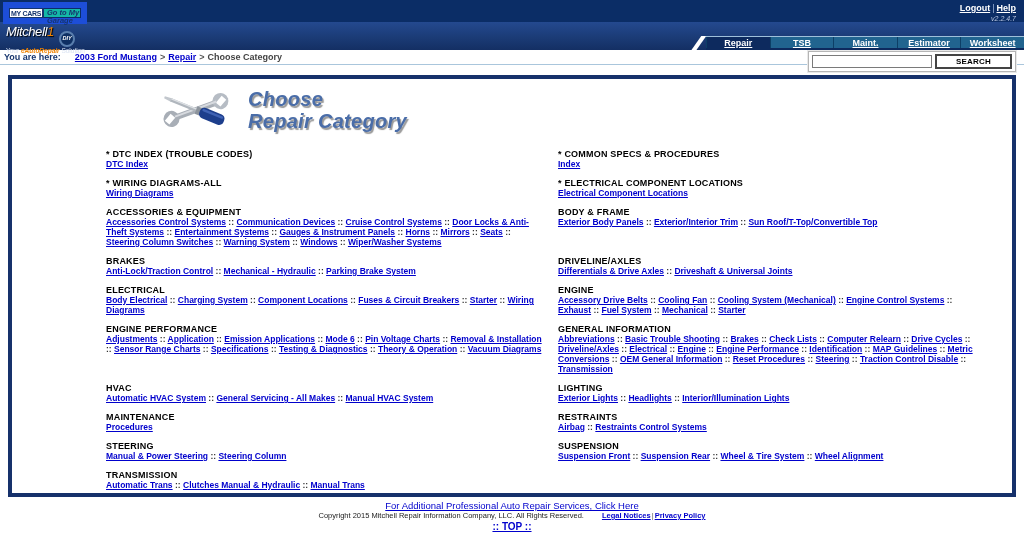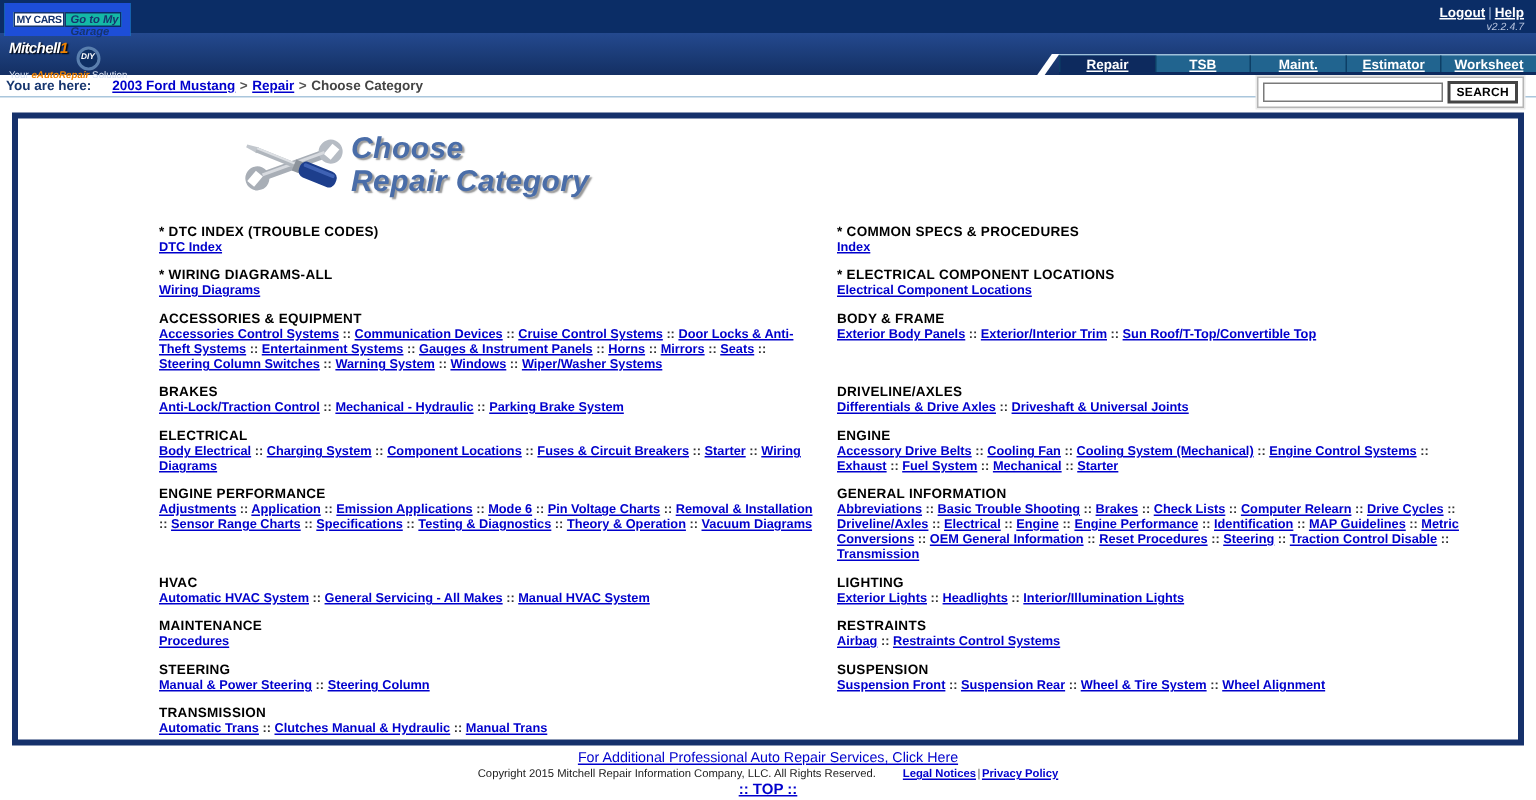--- a/index.html
+++ b/index.html
@@ -24,21 +24,21 @@
     #9db 2px,#fff 2px,#fff 4px)}
   .plate-txt{font-size:7px;font-weight:bold;color:#16356e;letter-spacing:-0.3px;line-height:9px}
   .garage-txt{flex:1;padding:1px 0 0 3px;font-size:7.5px;font-weight:bold;font-style:italic;
     color:#16356e;line-height:8px;border-left:1px solid #16356e}
   .session{position:absolute;right:8px;top:3px;text-align:right;font-size:9px;color:#fff}
   .session a{color:#fff;font-weight:bold}
   .session .bar{color:#9fb4d9;font-weight:normal;margin:0 2px}
   .version{font-size:7px;font-style:italic;color:#b9c6e0;margin-top:2px}
 
   .brand{position:absolute;left:6px;top:1px;line-height:15px;white-space:nowrap}
-  .brand-name{font-size:10px;font-weight:bold;font-style:italic;color:#fff;
+  .brand-name{font-size:13px;font-weight:normal;font-style:italic;color:#fff;
     text-shadow:1px 1px 1px #000;letter-spacing:-0.4px}
   .brand-one{color:var(--accent)}
   .diy-badge{display:inline-flex;align-items:center;justify-content:center;
     width:16px;height:16px;border-radius:50%;background:#0e2f63;border:2px solid #5a7fae;
     color:#fff;font-size:5.5px;font-style:italic;font-weight:bold;vertical-align:-4px;margin-left:1px}
   .tagline{font-size:6.5px;color:#d9e2f2;margin-top:0;line-height:7px}
   .tagline .tl-brand{color:var(--accent);font-weight:bold;font-style:italic}
 
   .tabstrip{position:absolute;right:0;top:14px;width:318px;height:14px;
     background:var(--tabblue);border-top:1px solid #9fc0da;border-bottom:2px solid var(--tabactive);
@@ -57,27 +57,27 @@
   .crumb-link{font-weight:bold}
   .crumb-sep{color:#555;font-weight:bold;margin:0 3px}
   .crumb-current{color:#444;font-weight:bold}
 
   .search-wrap{position:absolute;top:51px;right:8px;height:21px;z-index:6;
     background:#fff;border:1px solid #b5b5b5;box-shadow:0 0 0 1px #e9e9e9;
     display:flex;align-items:center;gap:3px;padding:2px 3px}
   .search-input{width:120px;height:13px;border:1px solid #7a7a7a;font-size:9px;padding:0 2px;
     font-family:"Liberation Sans", sans-serif}
   .search-btn{height:15px;font-size:8px;font-weight:bold;color:#000;background:#fff;
-    border:2px solid #444;padding:0 4px;letter-spacing:0.2px;cursor:pointer;
+    border:2px solid #444;padding:0 19px;letter-spacing:0.2px;cursor:pointer;
     font-family:"Liberation Sans", sans-serif}
 
   
   .content-panel{margin:10px 8px 0 8px;height:422px;border:4px solid #16316b;
     background:#fff;overflow:hidden;position:relative}
-  .title-block{margin:6px 0 0 146px;height:50px;display:flex;align-items:center;gap:0}
+  .title-block{margin:6px 0 0 146px;height:50px;display:flex;align-items:center;gap:14px}
   .tools-icon{width:76px;height:46px;flex:none}
   .page-title{font-size:20px;line-height:22px;font-weight:bold;font-style:italic;
     color:var(--title);text-shadow:1.5px 1.5px 1px #999;letter-spacing:0.3px}
 
   .categories{margin:14px 0 0 94px;display:grid;grid-template-columns:452px 436px;
     row-gap:9px}
   .cat-cell{padding-right:16px}
   .cat-title{font-size:9px;line-height:10px;font-weight:bold;color:#000;letter-spacing:0.2px}
   .cat-links{font-size:8.5px;line-height:10px;font-weight:bold}
   .cat-links .sep{color:#333;text-decoration:none;font-weight:bold}

